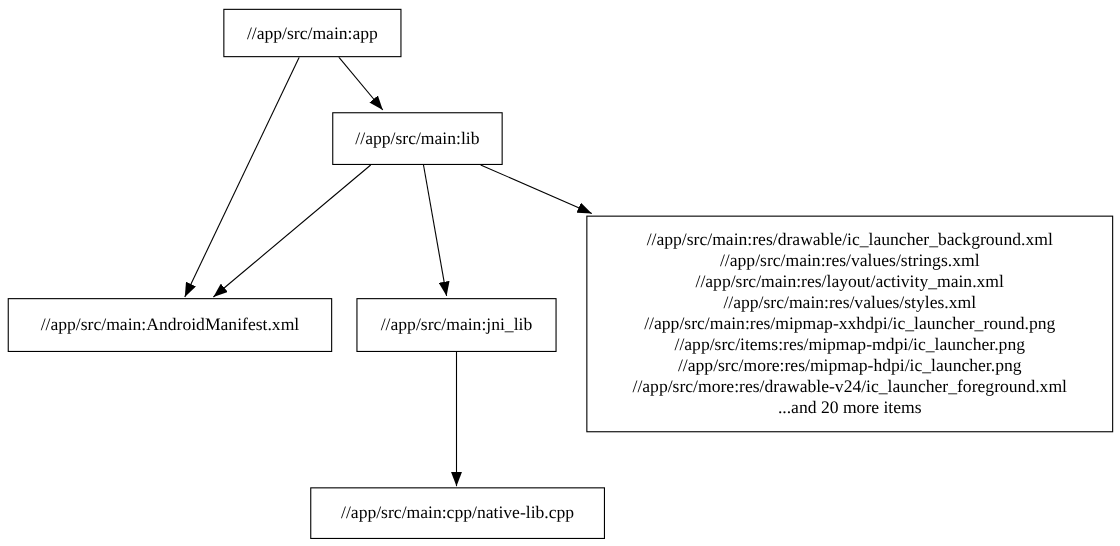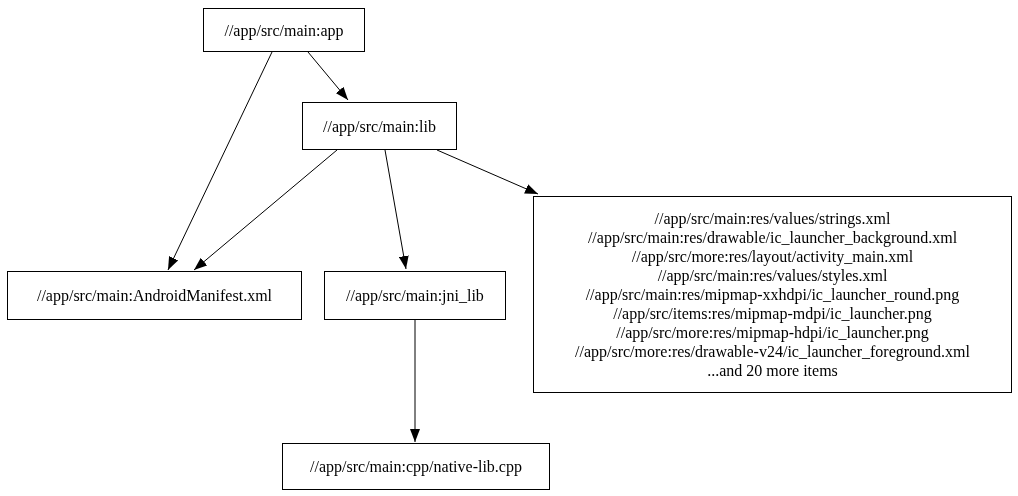--- a/index.html
+++ b/index.html
@@ -82,23 +82,23 @@
 
   <div class="node node-manifest">
     <span>//app/src/main:AndroidManifest.xml</span>
   </div>
 
   <div class="node node-jni">
     <span>//app/src/main:jni_lib</span>
   </div>
 
   <div class="node node-res">
+    <span class="resline">//app/src/main:res/drawable/ic_launcher_background.xml</span>
     <span class="resline">//app/src/main:res/values/strings.xml</span>
-    <span class="resline">//app/src/main:res/drawable/ic_launcher_background.xml</span>
-    <span class="resline">//app/src/more:res/layout/activity_main.xml</span>
+    <span class="resline">//app/src/main:res/layout/activity_main.xml</span>
     <span class="resline">//app/src/main:res/values/styles.xml</span>
     <span class="resline">//app/src/main:res/mipmap-xxhdpi/ic_launcher_round.png</span>
     <span class="resline">//app/src/items:res/mipmap-mdpi/ic_launcher.png</span>
     <span class="resline">//app/src/more:res/mipmap-hdpi/ic_launcher.png</span>
     <span class="resline">//app/src/more:res/drawable-v24/ic_launcher_foreground.xml</span>
     <span class="resline">...and 20 more items</span>
   </div>
 
   <div class="node node-cpp">
     <span>//app/src/main:cpp/native-lib.cpp</span>

